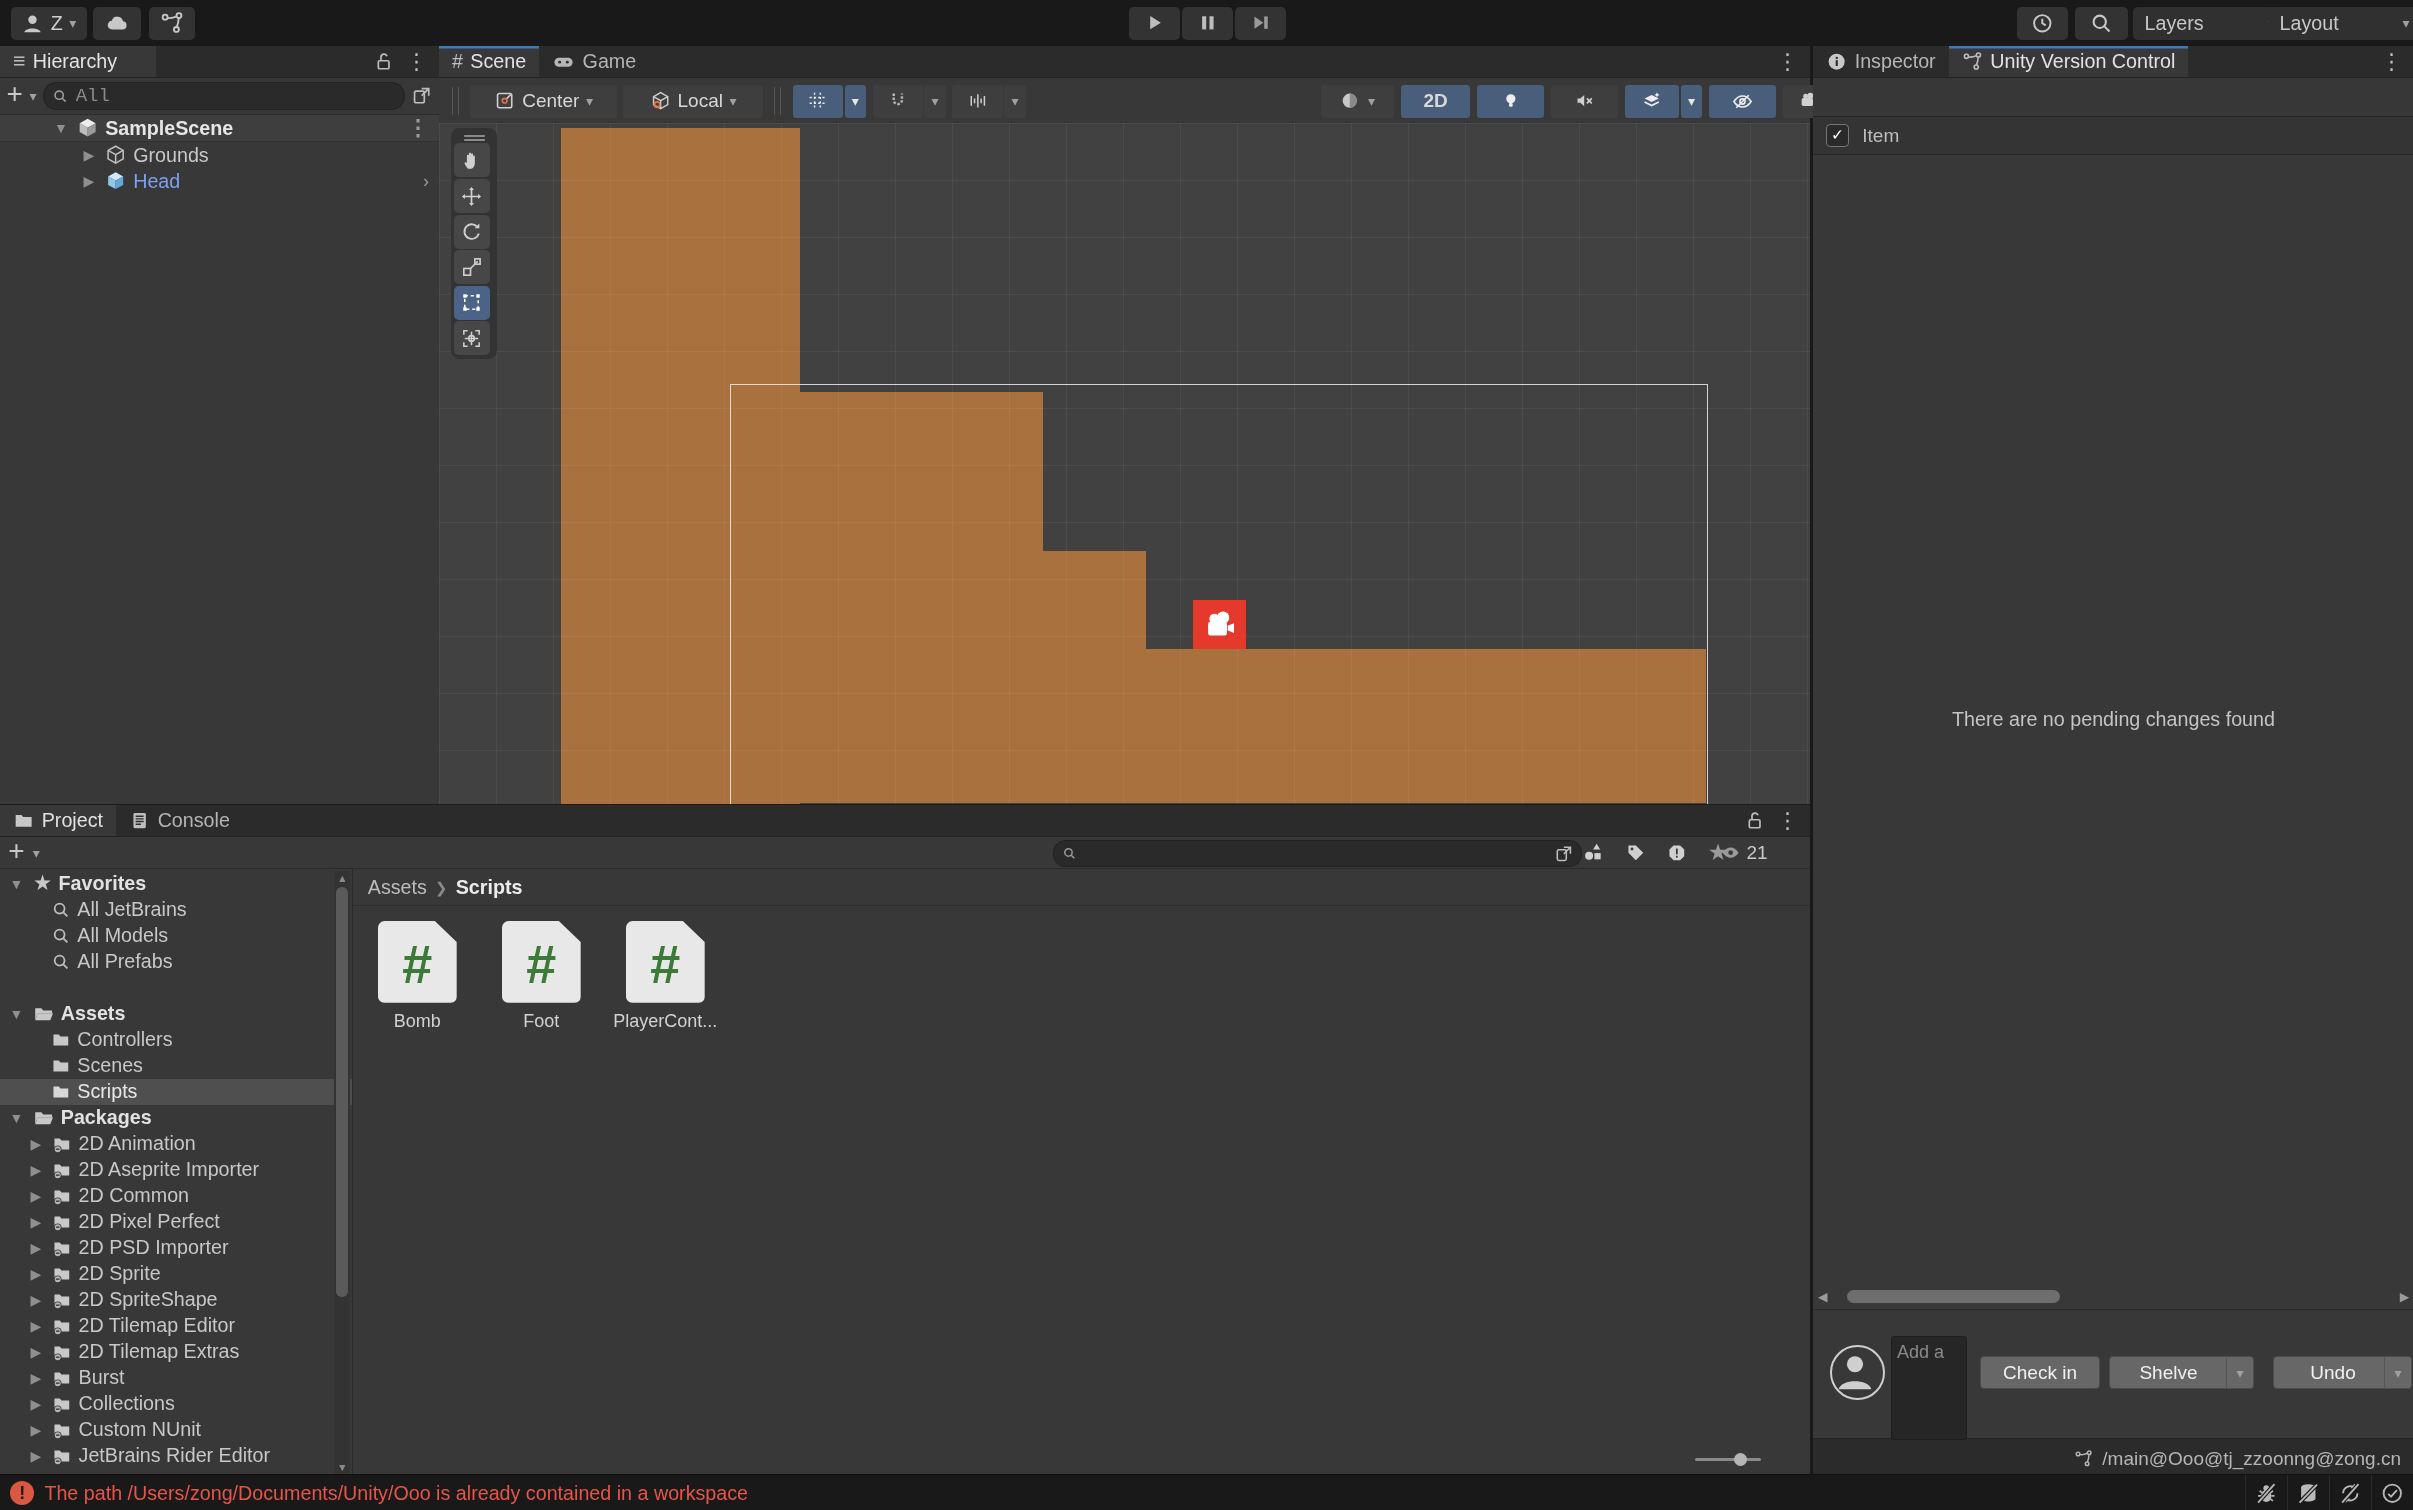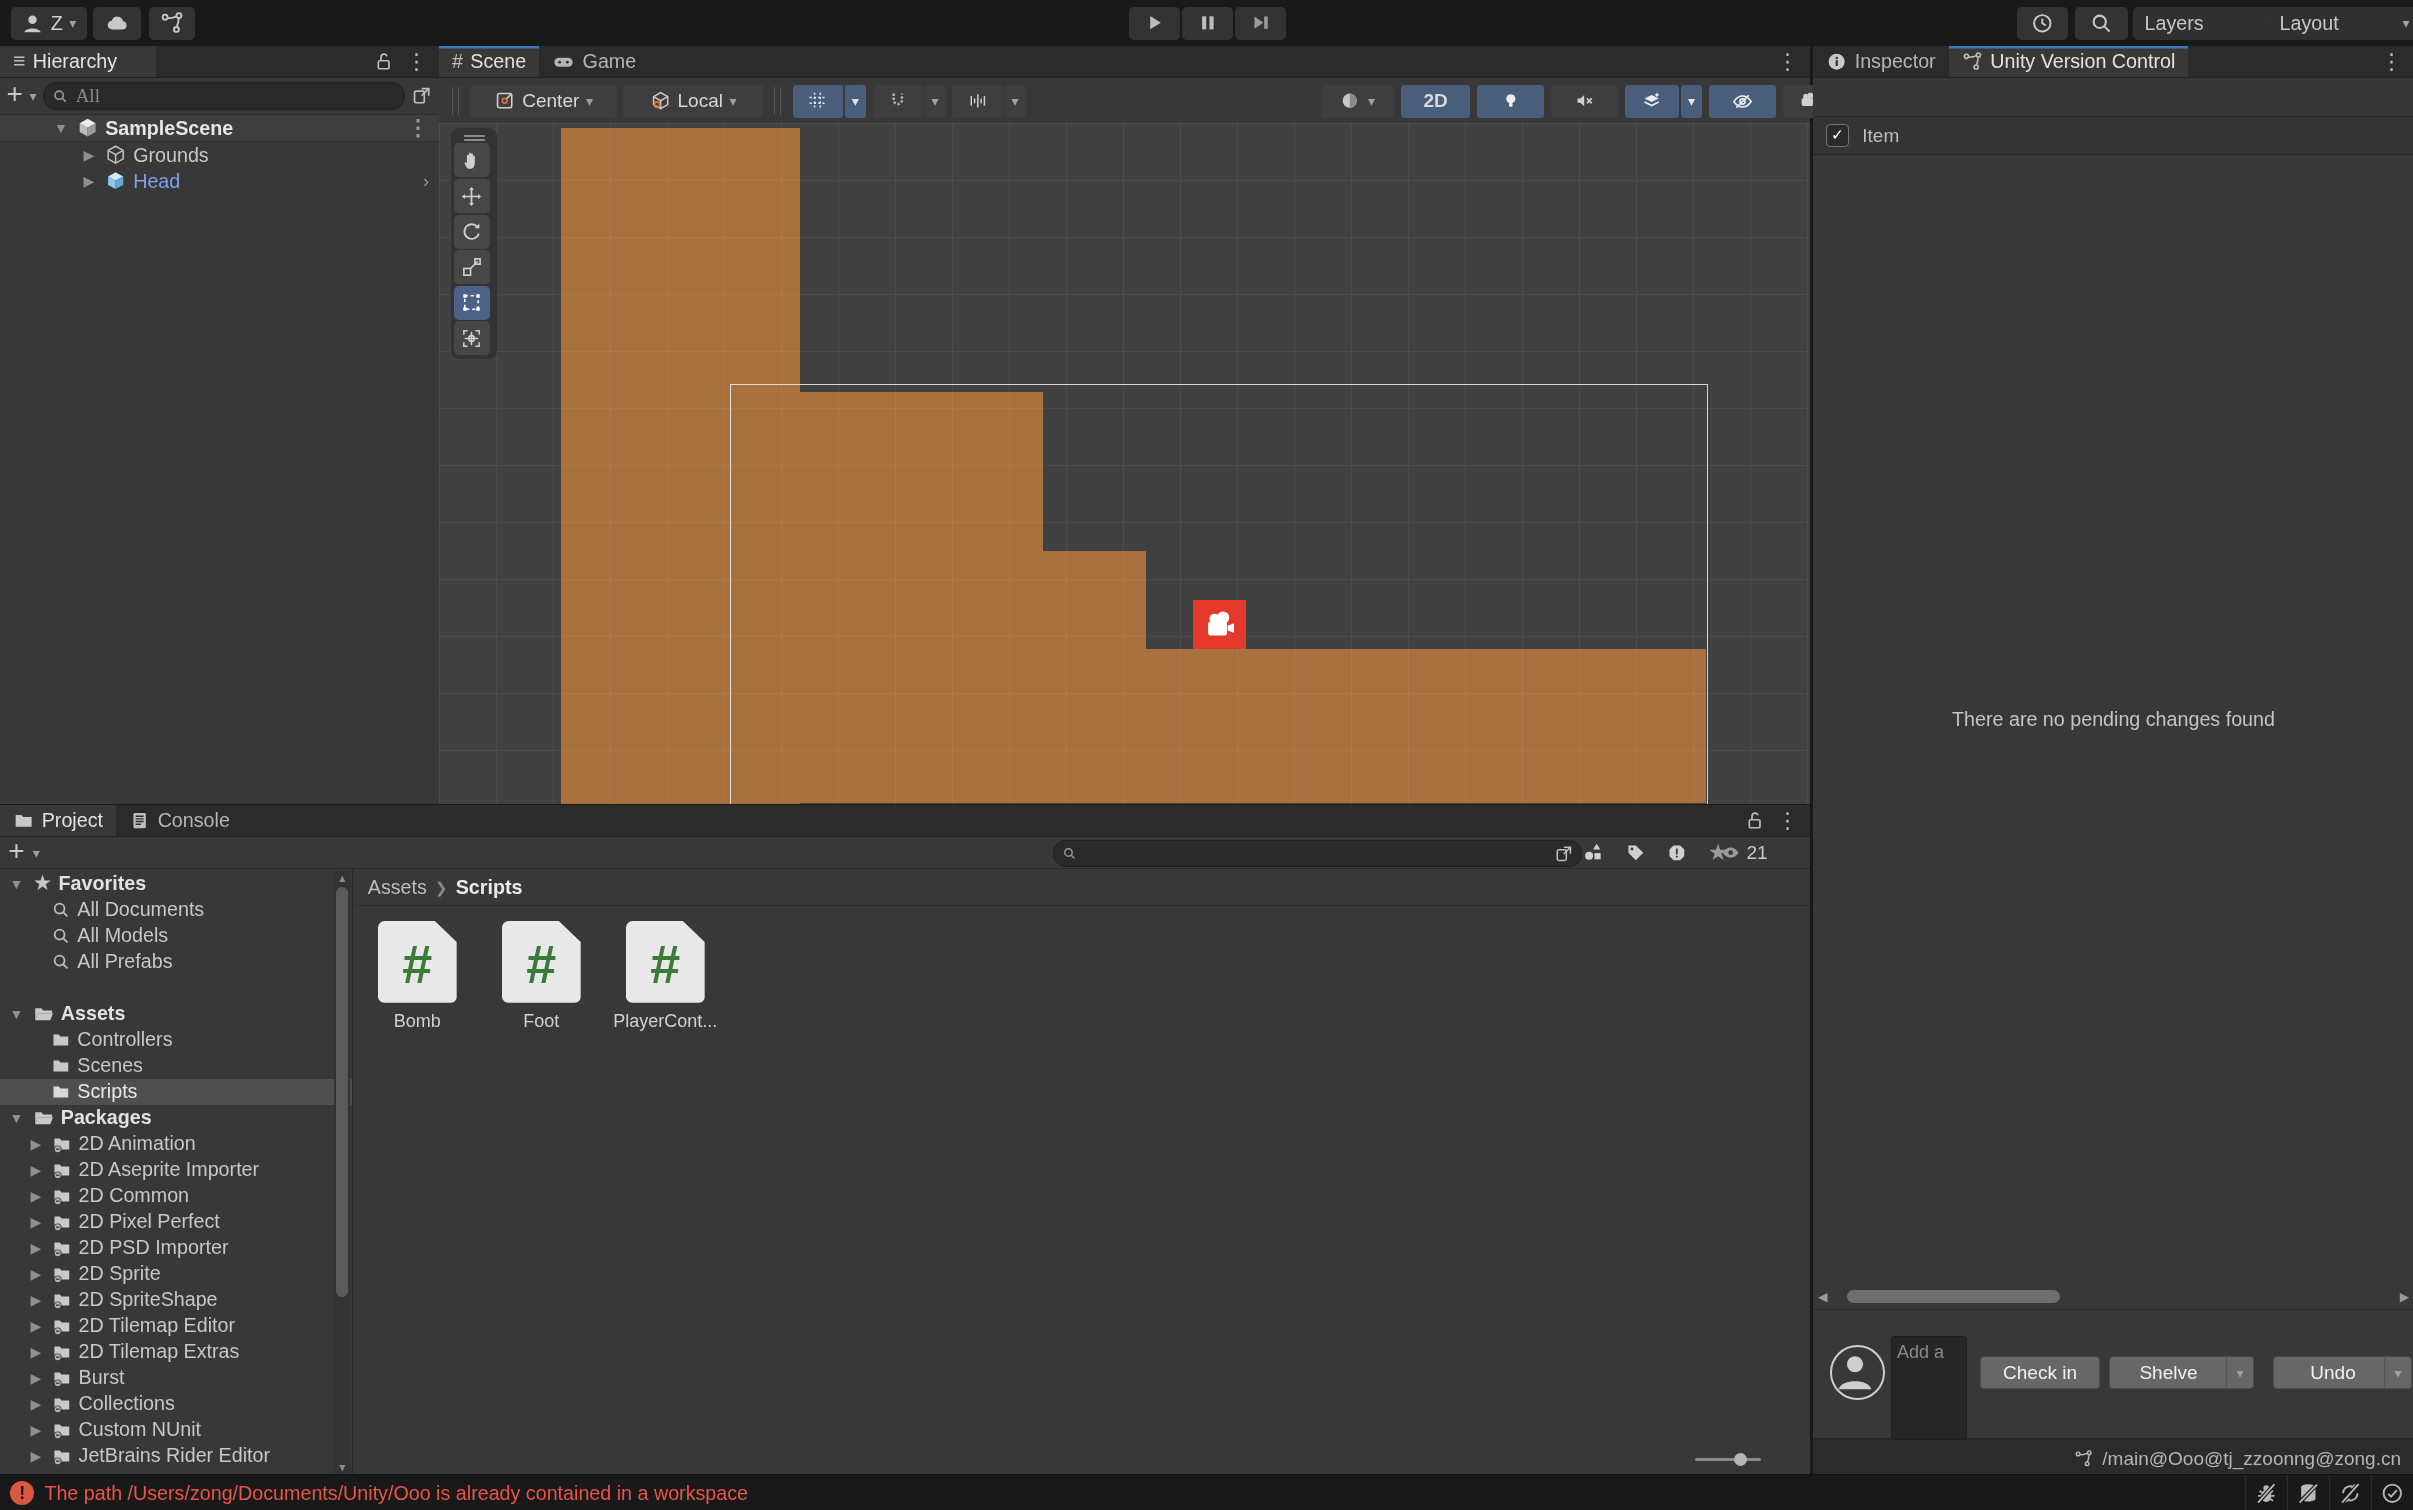--- a/index.html
+++ b/index.html
@@ -25,21 +25,21 @@
   .tab.blue-top{box-shadow:inset 0 2.5px 0 #3a79bb;}
   .tab-spacer{flex:1;}
   .tab-rightico{display:flex;align-items:center;gap:11.5px;padding-right:11.5px;color:#bdbdbd;}
   .kebab{font-size:22px;color:#bdbdbd;line-height:1;}
 
   
   .hierarchy{left:0;top:46px;width:439px;height:758px;background:#383838;border-right:1.6px solid #242424;}
   .panel-toolbar{height:36px;background:#383838;border-bottom:0.8px solid #2c2c2c;display:flex;align-items:center;padding:0 6.6px;gap:6.6px;}
   .plus{font-size:28px;color:#c8c8c8;line-height:1;margin-top:-3.3px;}
   .searchbox{flex:1;height:26px;background:#2a2a2a;border:0.8px solid #212121;border-radius:13px;display:flex;align-items:center;padding:0 8.2px;gap:4.9px;}
-  .searchbox input{flex:1;background:transparent;border:none;outline:none;color:#d8d8d8;font-size:19px;font-family:Liberation Serif, serif;min-width:0;}
+  .searchbox input{flex:1;background:transparent;border:none;outline:none;color:#d8d8d8;font-size:19px;font-family:Liberation Mono, monospace;min-width:0;}
   .searchbox input::placeholder{color:#8a8a8a;}
   .trow{display:flex;align-items:center;height:26px;font-size:19.7px;color:#c8c8c8;gap:6.6px;}
   .fold{width:19.7px;text-align:center;color:#8f8f8f;font-size:14px;flex:none;}
   .scene-row{background:#3e3e3e;border-bottom:0.8px solid #313131;color:#e6e6e6;font-weight:bold;}
   .head-label{color:#7da0f0;}
   .row-right{margin-left:auto;margin-right:9.9px;color:#9a9a9a;}
 
   
   .center{left:439px;top:46px;width:1371px;height:758px;background:#383838;}
   .scene-toolbar{height:46px;background:#383838;border-bottom:0.8px solid #2a2a2a;position:relative;display:flex;align-items:center;padding:0 8.2px;gap:6.6px;}
@@ -689,21 +689,21 @@
         <span style="font-size:21.3px;color:#c8c8c8;line-height:1;">★</span>
         <span class="bold">Favorites</span>
       </div>
       <div class="trow tree-indent-1">
         <span class="ico">
             <svg width="19.7" height="19.7" viewBox="0 0 24 24" fill="none" stroke="#bdbdbd" stroke-width="2.2">
               <circle cx="10.5" cy="10.5" r="6"></circle>
               <path d="M15 15l5 5"></path>
             </svg>
           </span>
-        <span>All Documents</span>
+        <span>All JetBrains</span>
       </div>
       <div class="trow tree-indent-1">
         <span class="ico">
             <svg width="19.7" height="19.7" viewBox="0 0 24 24" fill="none" stroke="#bdbdbd" stroke-width="2.2">
               <circle cx="10.5" cy="10.5" r="6"></circle>
               <path d="M15 15l5 5"></path>
             </svg>
           </span>
         <span>All Models</span>
       </div>

